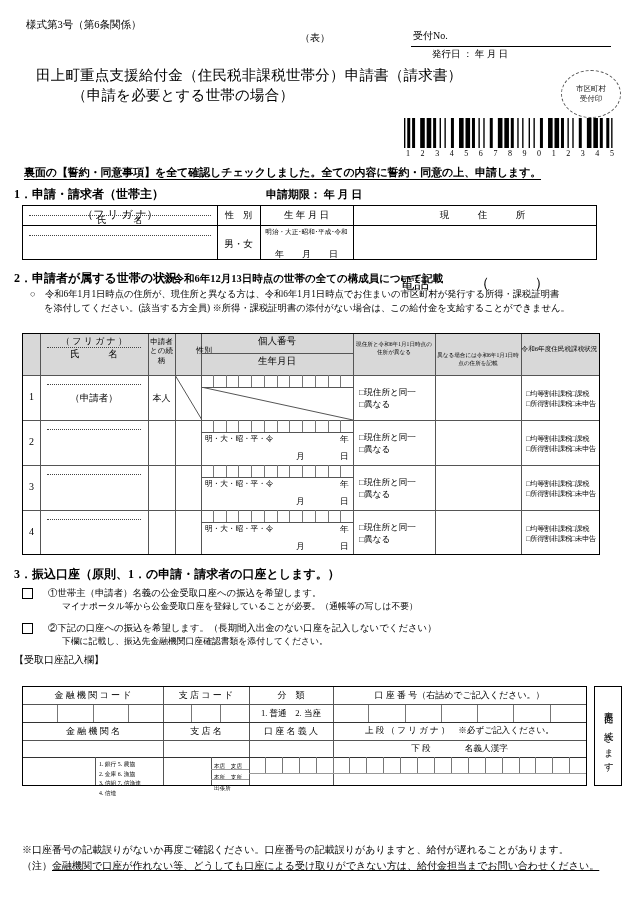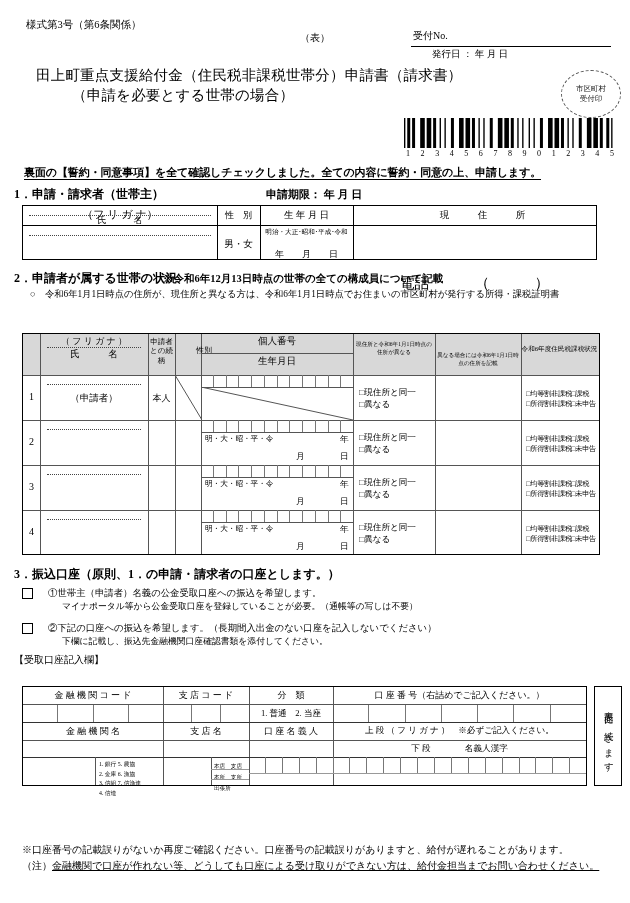--- a/index.html
+++ b/index.html
@@ -258,20 +258,21 @@
 
     <div class="t ctr" style="left:330px;width:243px;top:5px;font-size:9.5px;margin-left:8px;">現　　　住　　　所</div>
     <div class="t ctr" style="left:330px;width:243px;top:44px;font-size:15px;margin-top:26px;">電話　　　（　　　）</div>
 
     <div class="dotline" style="left:6px;top:29px;width:182px;"></div>
   </div>
 
   <div class="t" id="sec2-title">2．申請者が属する世帯の状況</div>
   <div class="t" id="sec2-note">※令和6年12月13日時点の世帯の全ての構成員について記載</div>
   <div class="t" id="sec2-b1">○　令和6年1月1日時点の住所が、現住所と異なる方は、令和6年1月1日時点でお住まいの市区町村が発行する所得・課税証明書</div>
+  <div class="t" id="sec2-b1b">を添付してください。(該当する方全員) ※所得・課税証明書の添付がない場合は、この給付金を支給することができません。</div>
 
   <div id="tbl2">
 
     <div class="hd" style="left:0;top:0;width:576px;height:41px;"></div>
 
     <div class="v" style="left:17px;"></div>
     <div class="v" style="left:125px;"></div>
     <div class="v" style="left:152px;"></div>
     <div class="v" style="left:178px;"></div>
     <div class="v" style="left:330px;"></div>

